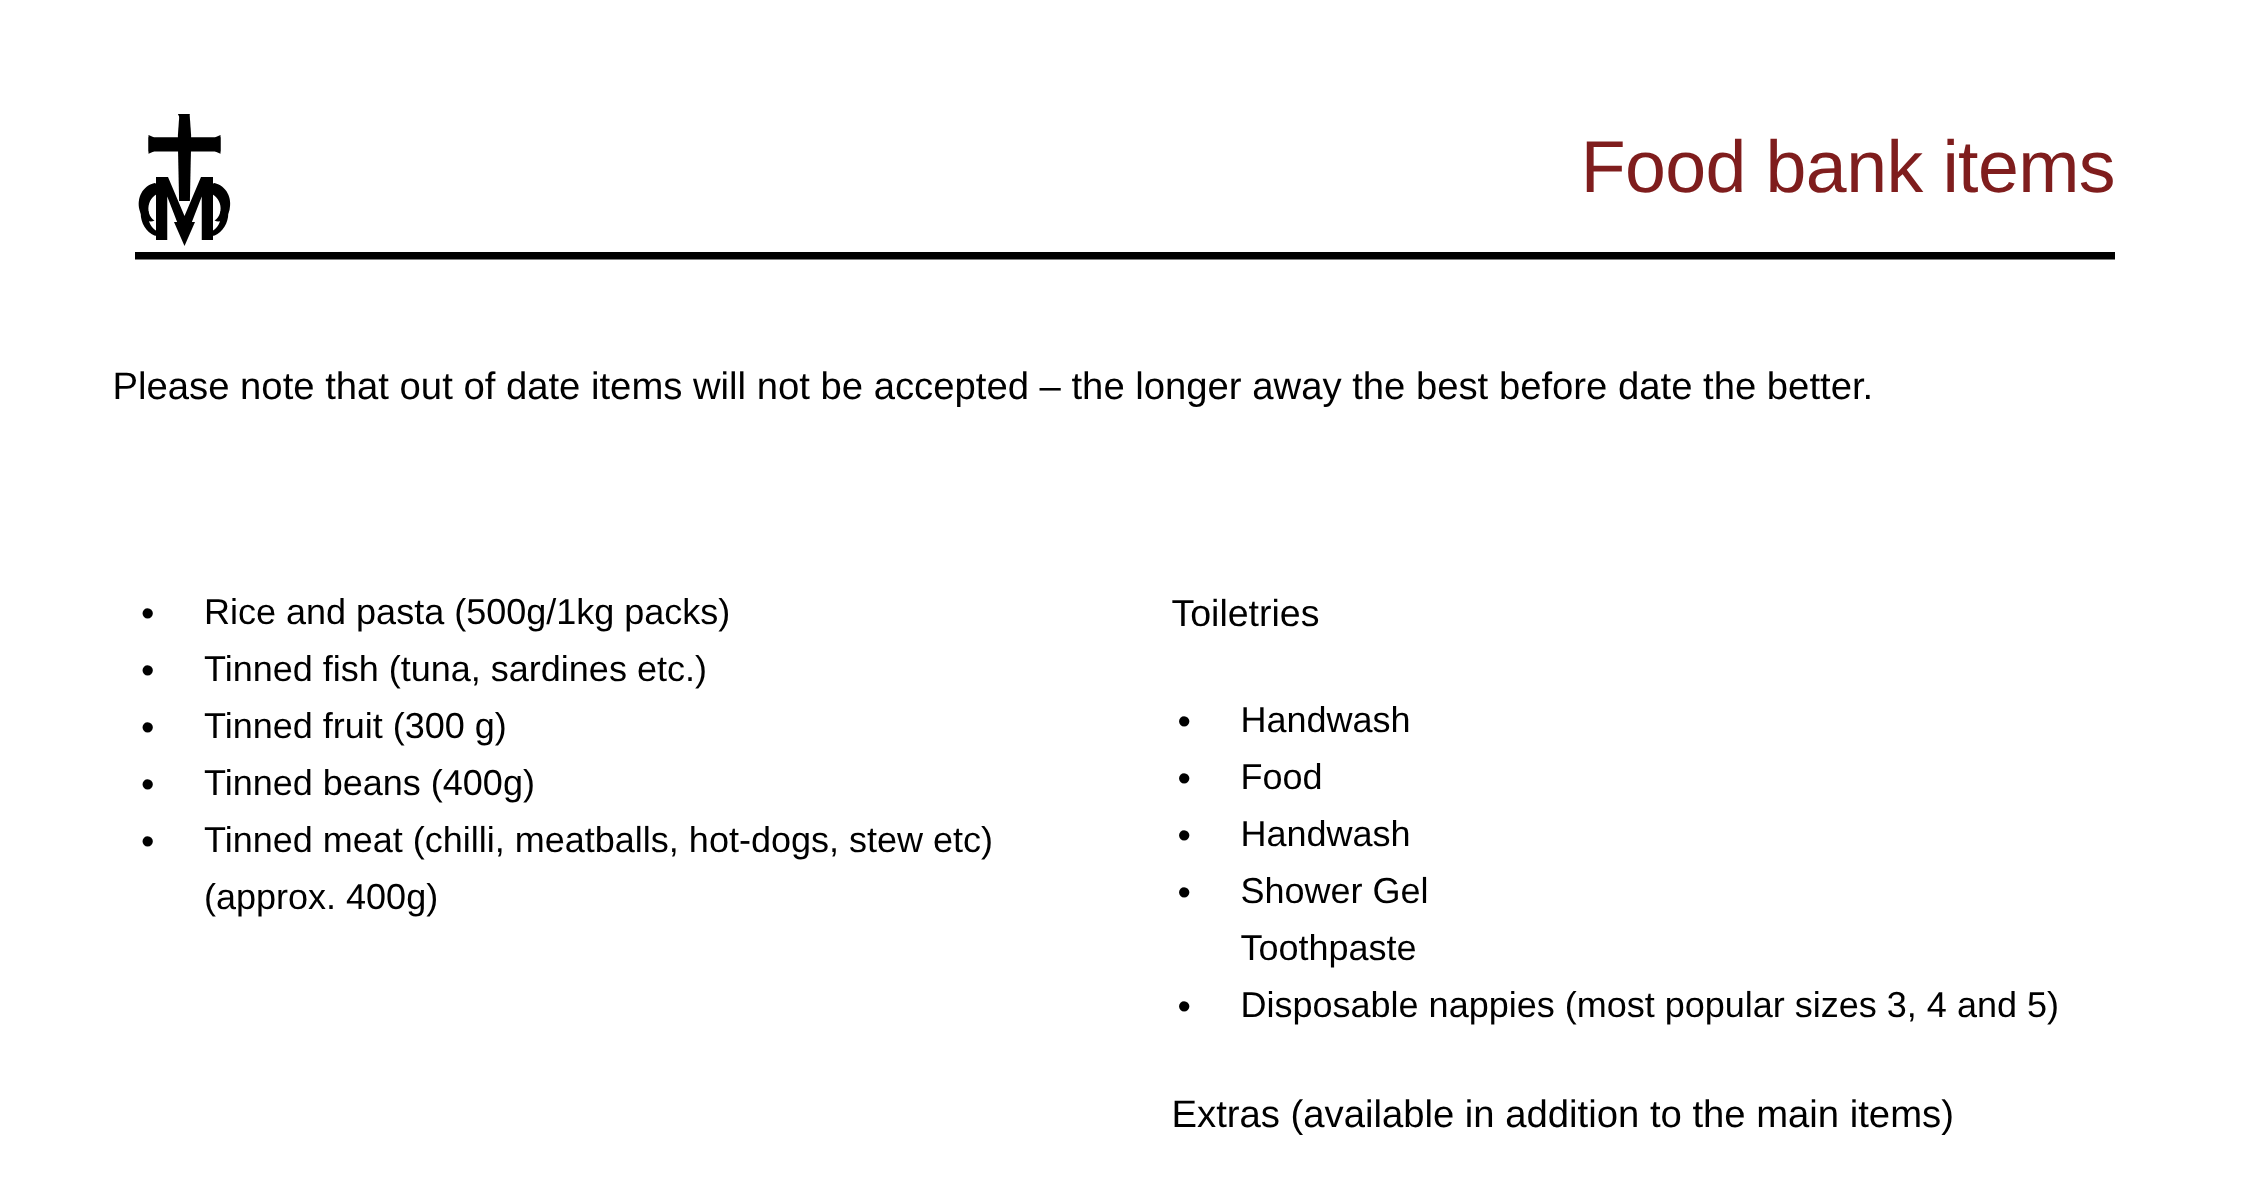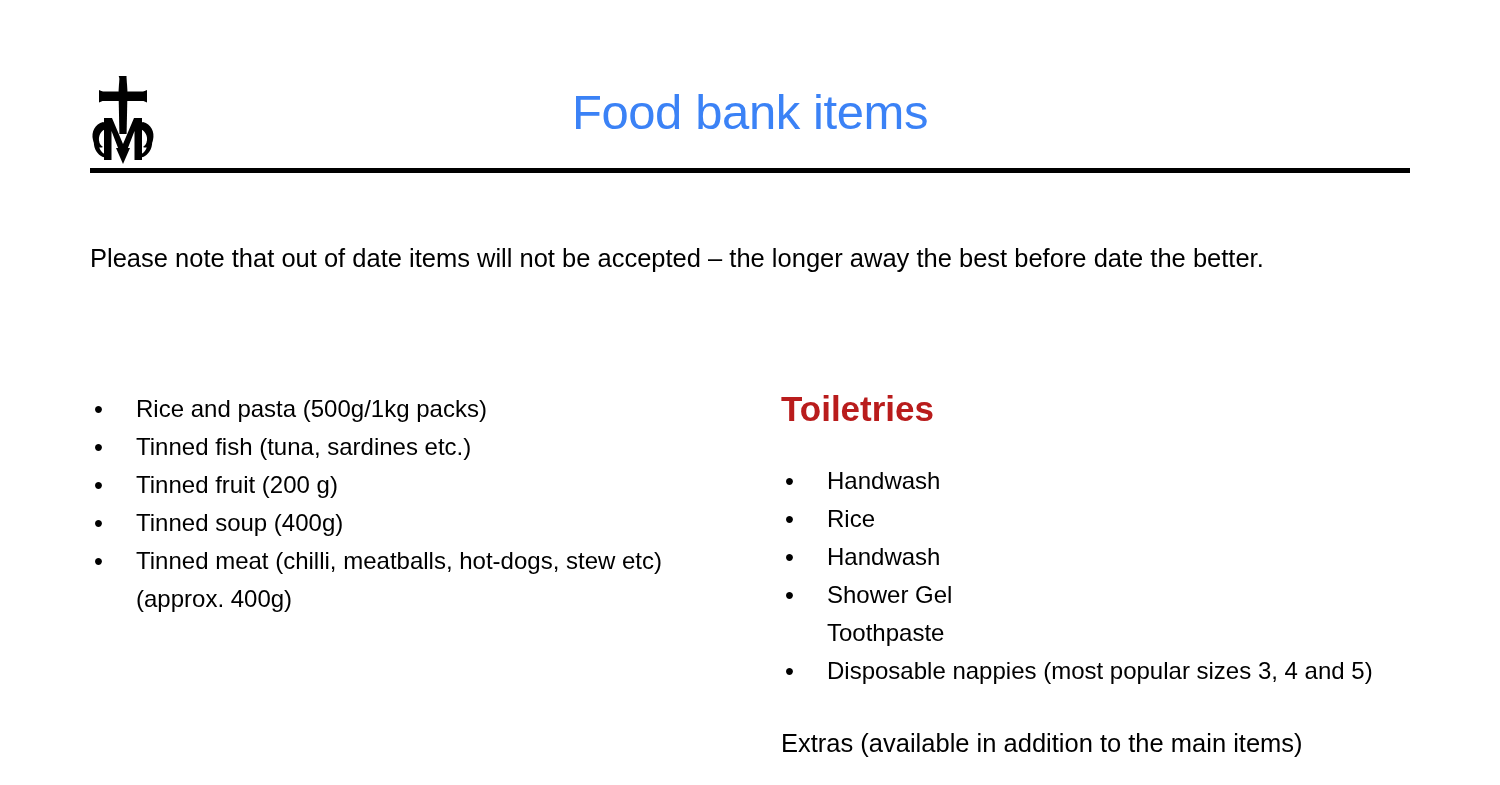--- a/index.html
+++ b/index.html
@@ -39,42 +39,42 @@
     width: 66px;
     height: 92px;
   }
   .logo svg { display: block; }
 
   .doc-title {
     position: absolute;
     left: 0;
     top: 0;
     width: 1320px;
-    text-align: center;
+    text-align: right;
     font-size: 49px;
     font-weight: 300;
     letter-spacing: -0.4px;
     line-height: 100px;
-    color: #3b82f6;
+    color: #7f1d1d;
     white-space: nowrap;
   }
 
   .header-rule {
     position: absolute;
     left: 90px;
     top: 168px;
     width: 1320px;
     height: 5px;
     background: #000000;
   }
 
   
   .intro {
     position: absolute;
-    left: 90px;
+    left: 75px;
     top: 240px;
     width: 1180px;
     font-size: 25.5px;
     font-weight: 400;
     line-height: 37px;
     color: #000000;
   }
 
   
   .columns {
@@ -86,24 +86,24 @@
 
   .col {
     position: absolute;
     top: 0;
     width: 620px;
   }
   .col-left  { left: 90px; }
   .col-right { left: 781px; }
 
   .col-heading {
-    font-size: 35px;
-    font-weight: 700;
-    line-height: 38px;
-    color: #b91c1c;
+    font-size: 25px;
+    font-weight: 400;
+    line-height: 38px;
+    color: #000000;
     margin: 0 0 34px 0;
   }
 
   ul.items {
     list-style: none;
     margin: 0;
     padding: 0;
   }
 
   ul.items li {
@@ -175,31 +175,31 @@
   <div class="header-rule"></div>
 
   <div class="intro">Please note that out of date items will not be accepted – the longer away the best before date the better.</div>
 
   <div class="columns">
 
     <div class="col col-left">
       <ul class="items">
         <li class="bulleted">Rice and pasta (500g/1kg packs)</li>
         <li class="bulleted">Tinned fish (tuna, sardines etc.)</li>
-        <li class="bulleted">Tinned fruit (200 g)</li>
-        <li class="bulleted">Tinned soup (400g)</li>
+        <li class="bulleted">Tinned fruit (300 g)</li>
+        <li class="bulleted">Tinned beans (400g)</li>
         <li class="bulleted">Tinned meat (chilli, meatballs, hot-dogs, stew etc) (approx. 400g)</li>
       </ul>
     </div>
 
     <div class="col col-right">
       <div class="col-heading">Toiletries</div>
       <ul class="items">
         <li class="bulleted">Handwash</li>
-        <li class="bulleted">Rice</li>
+        <li class="bulleted">Food</li>
         <li class="bulleted">Handwash</li>
         <li class="bulleted">Shower Gel</li>
         <li class="nobullet">Toothpaste</li>
         <li class="bulleted">Disposable nappies (most popular sizes 3, 4 and 5)</li>
       </ul>
       <div class="section-gap"></div>
       <div class="tail-heading">Extras (available in addition to the main items)</div>
     </div>
 
   </div>

